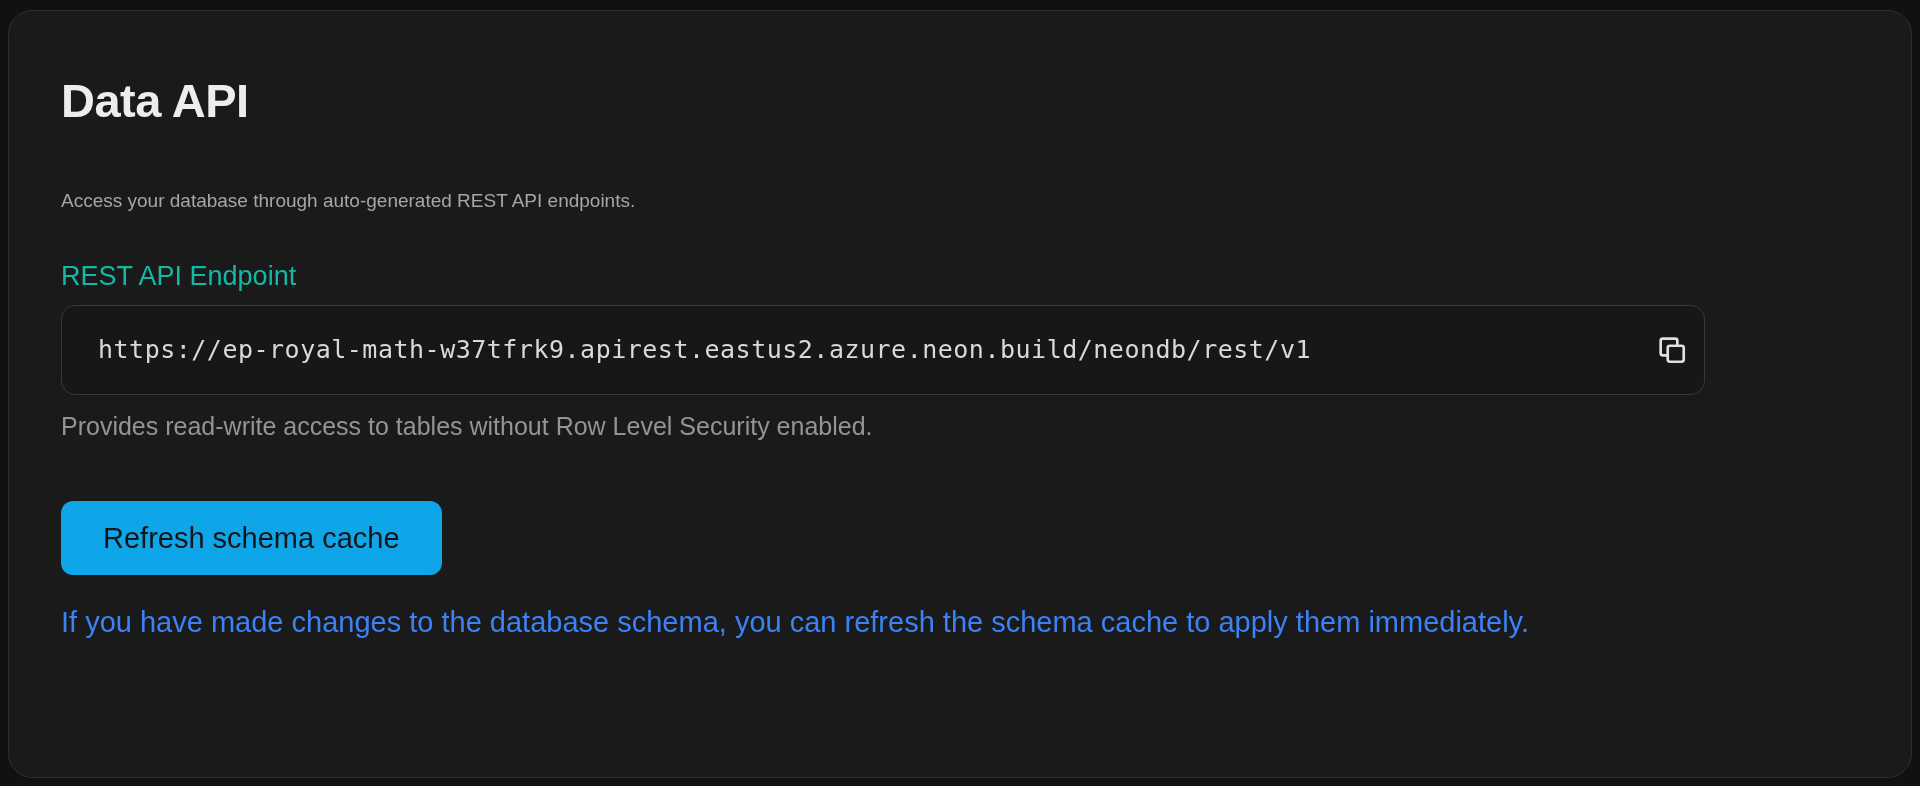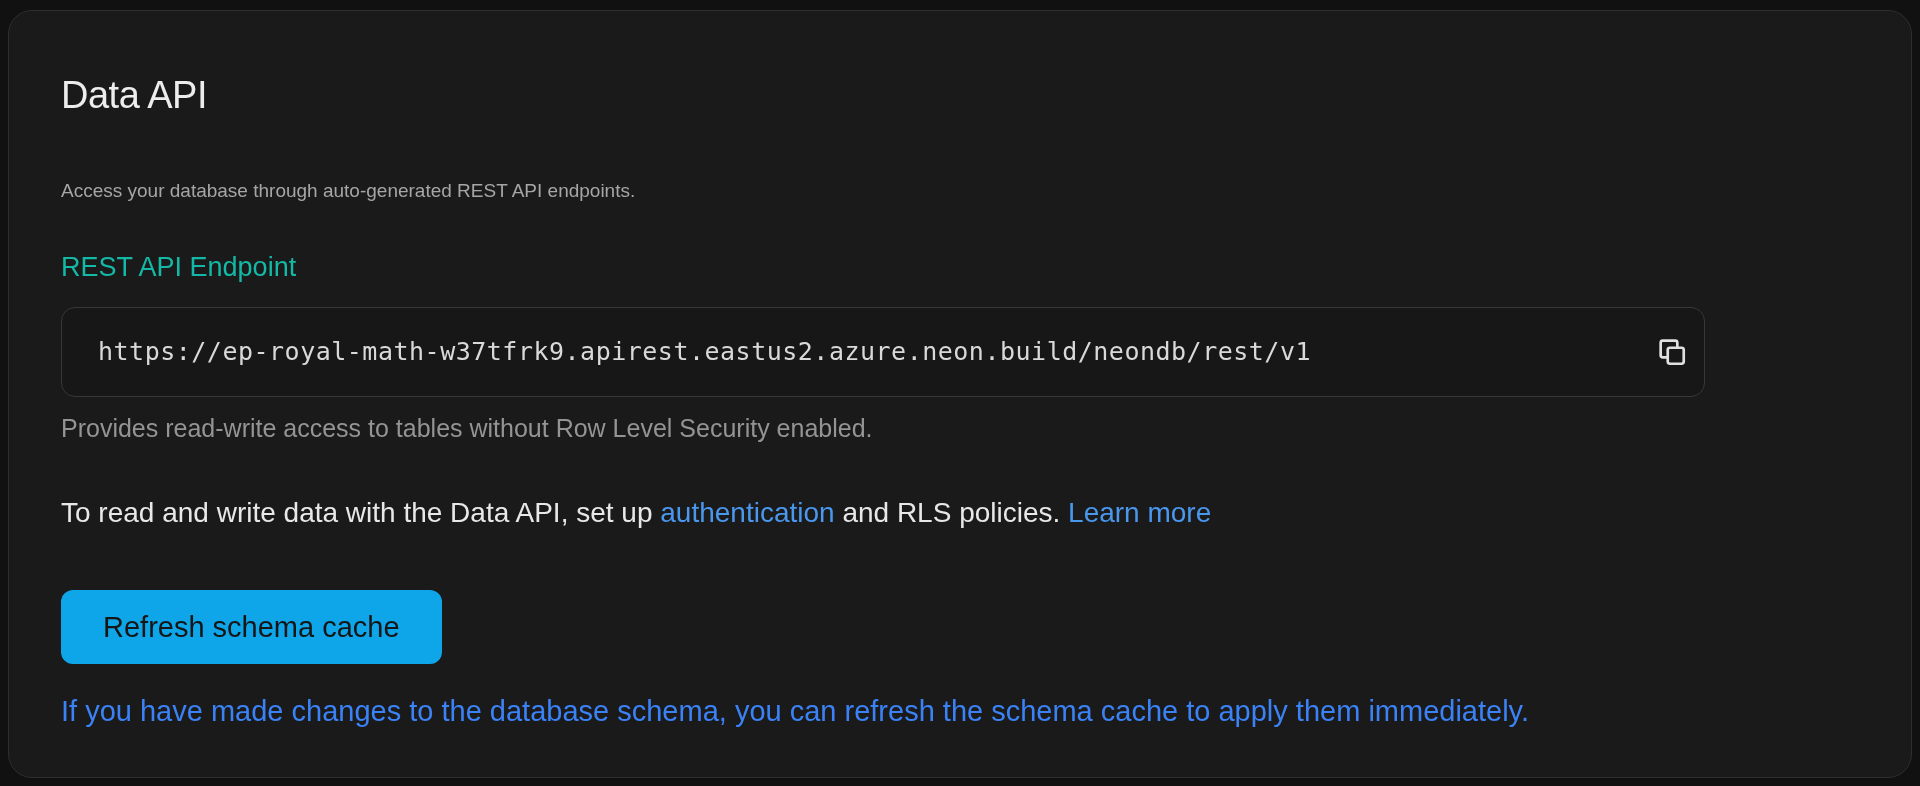--- a/index.html
+++ b/index.html
@@ -18,41 +18,41 @@
     top: 10px;
     width: 1904px;
     height: 768px;
     background: #1a1a1a;
     border: 1px solid #2e2e2e;
     border-radius: 24px;
     padding: 30px 52px 40px 52px;
   }
   h1.title {
     margin: 34px 0 0 0;
-    font-size: 38px;
-    font-weight: 400;
+    font-size: 47px;
+    font-weight: 700;
     letter-spacing: -0.5px;
     color: #ededed;
     line-height: 1.1;
   }
   p.desc {
     margin: 63px 0 0 0;
     font-size: 19px;
     color: #a6a6a6;
     line-height: 1.2;
   }
   .endpoint-label {
     display: block;
     margin-top: 48px;
     font-size: 27px;
     color: #14b8a6;
     line-height: 1.2;
   }
   .input-row {
-    margin-top: 24px;
+    margin-top: 12px;
     width: 1644px;
     height: 90px;
     background: #171717;
     border: 1px solid #383838;
     border-radius: 14px;
     display: flex;
     align-items: center;
     padding: 0 12px 0 36px;
   }
   .url-text {
@@ -131,23 +131,20 @@
         <svg width="32" height="32" viewBox="0 0 24 24" fill="none" stroke="#e0e0e0" stroke-width="2" stroke-linejoin="round" stroke-linecap="round">
           <rect x="3.5" y="3.5" width="12.5" height="12.5" rx="1.6"></rect>
           <rect x="8.8" y="8.8" width="12" height="12" rx="1.6" fill="#171717"></rect>
         </svg>
       </span>
     </button>
   </div>
 
   <p class="helper">Provides read-write access to tables without Row Level Security enabled.</p>
 
-  <p class="cta">
-    <span>To read and write data with the Data API, set up </span><a href="#">authentication</a><span> and RLS policies. </span><a href="#">Learn more</a>
-  </p>
 
   <br>
 
   <button class="refresh-btn">Refresh schema cache</button>
 
   <p class="bottom-helper">If you have made changes to the database schema, you can refresh the schema cache to apply them immediately.</p>
 
 </section>
 
 </body></html>

